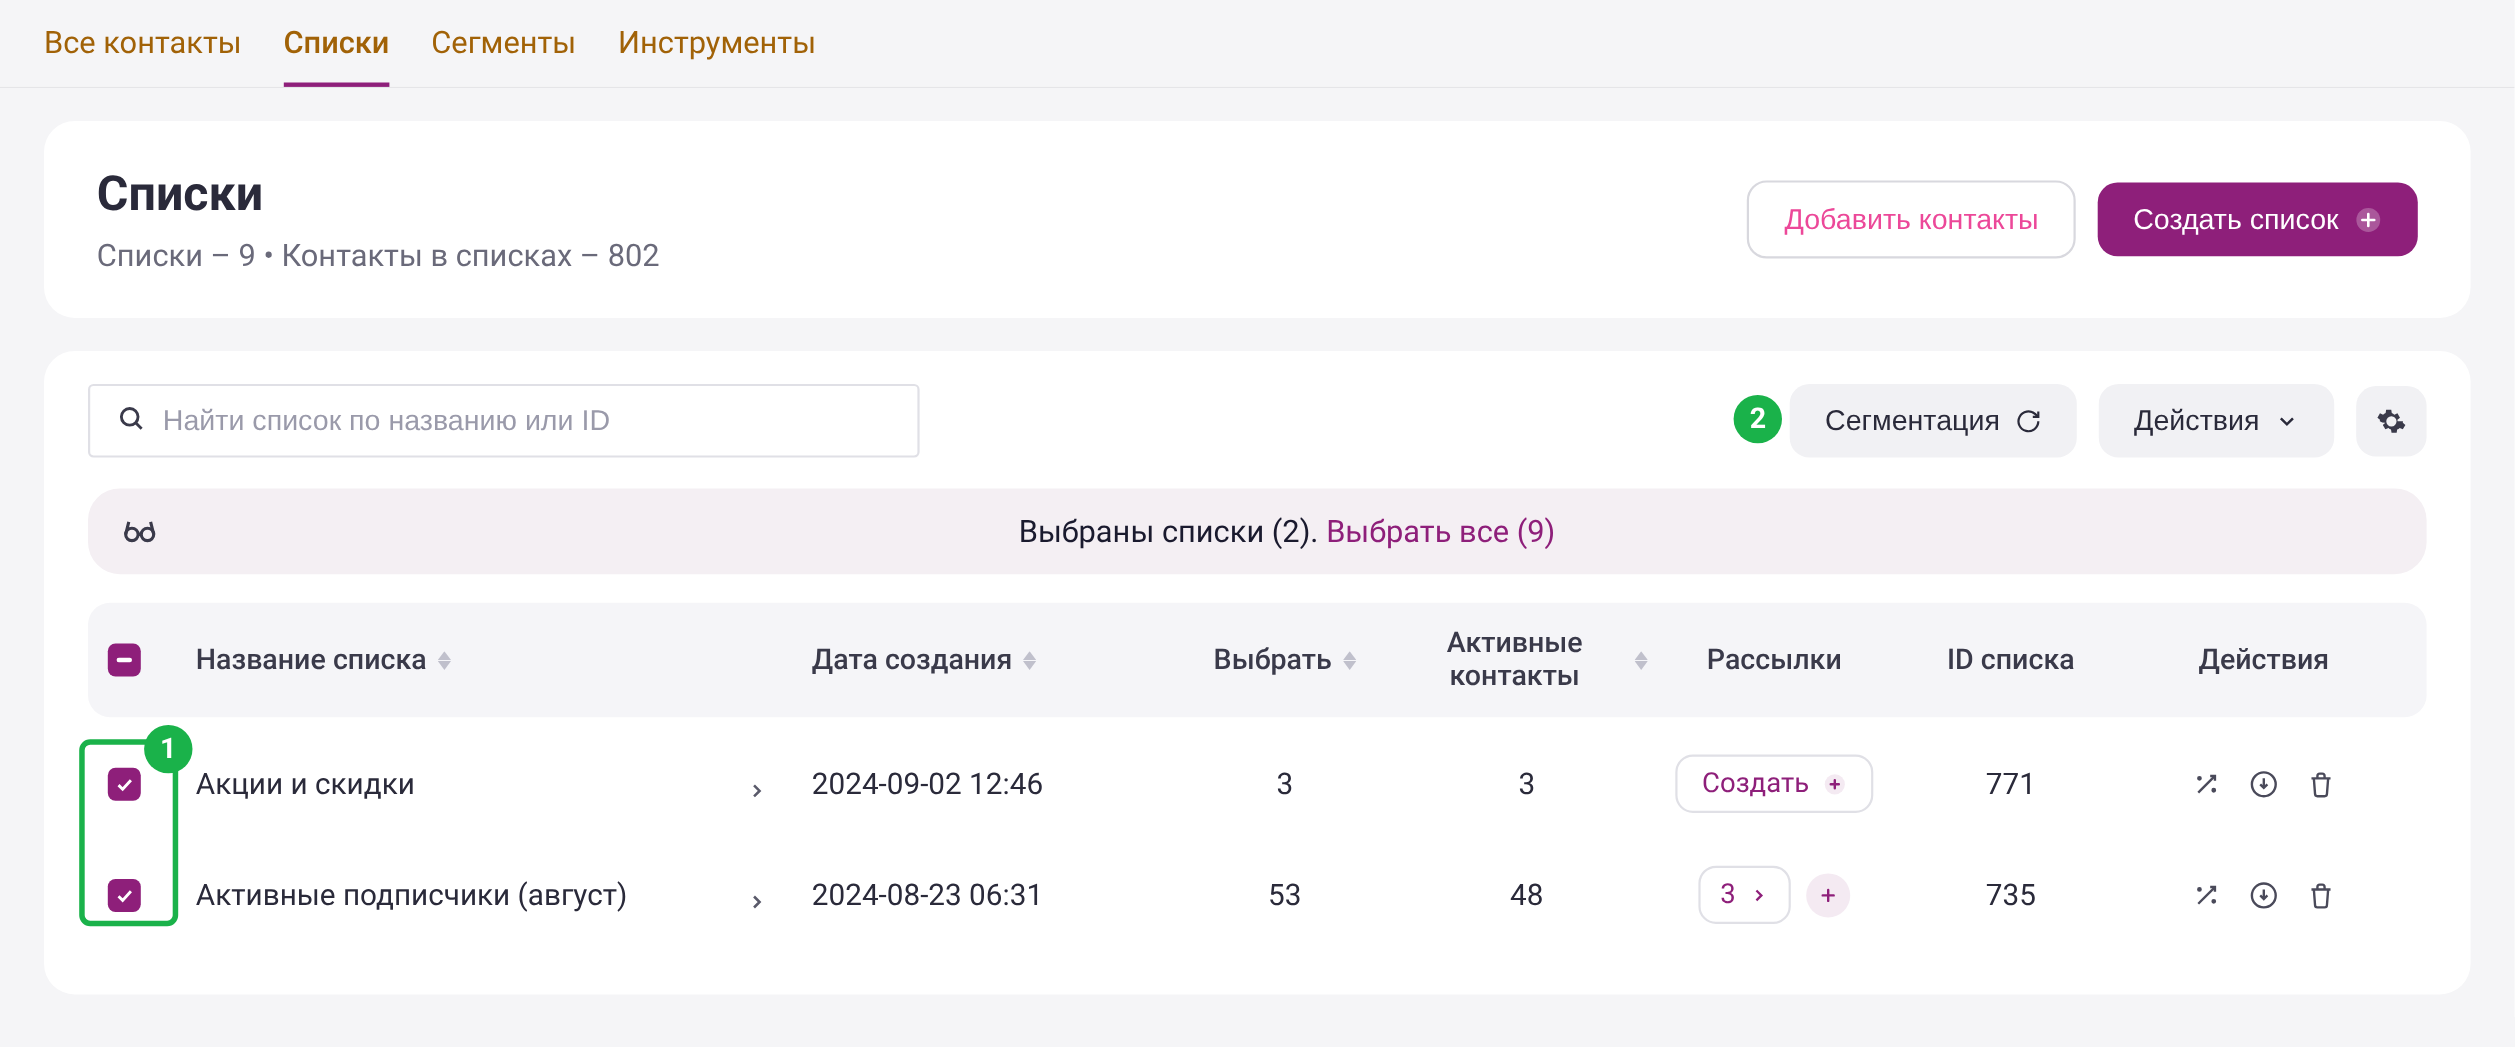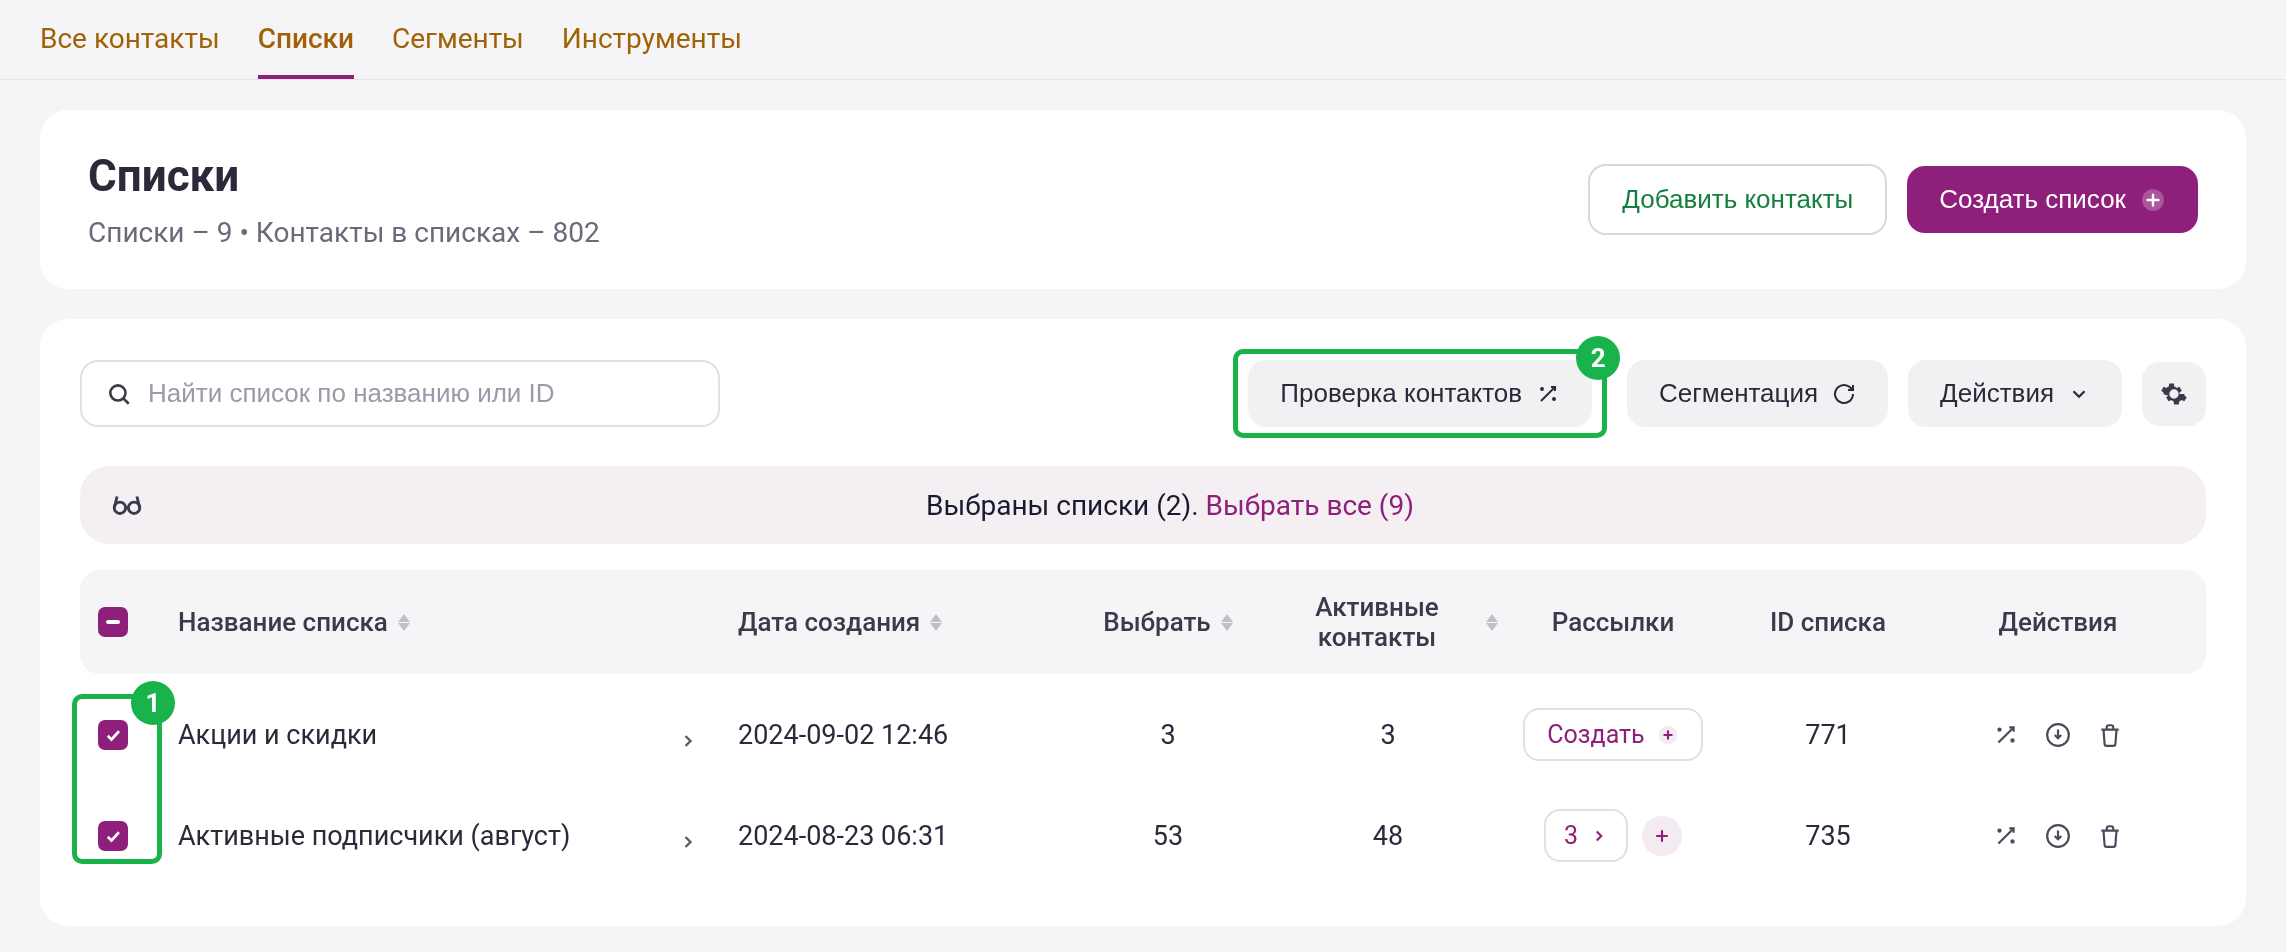--- a/index.html
+++ b/index.html
@@ -65,21 +65,21 @@
   font-size: 26px;
   padding: 18px 32px;
   border-radius: 18px;
   cursor: pointer;
   border: none;
   font-weight: 500;
 }
 .btn-outline {
   background: #fff;
   border: 2px solid #d8d8de;
-  color: #15803d;
+  color: #ec4899;
   margin-left: 16px;
 }
 .btn-primary {
   background: #8e1f7a;
   color: #fff;
 }
 .btn-primary .plus-svg { fill: #fff; }
 .btn-gray {
   background: #f1f1f4;
   color: #2a2a3a;
@@ -104,26 +104,26 @@
   padding: 30px 40px 40px 40px;
 }
 .toolbar {
   display: flex;
   align-items: center;
   gap: 20px;
   margin-bottom: 28px;
 }
 .search-wrap {
   display: flex;
-  align-items: center;
+  align-items: flex-start;
   gap: 16px;
   border: 2px solid #e0e0e6;
-  border-radius: 18px;
+  border-radius: 5px;
   padding: 16px 24px;
-  width: 640px;
+  width: 756px;
 }
 .search-wrap input {
   border: none;
   outline: none;
   font-size: 26px;
   color: #6a6a7a;
   flex: 1;
   background: transparent;
 }
 .search-wrap input::placeholder { color: #9a9aaa; }
@@ -320,29 +320,20 @@
       <svg class="svg-icon" width="26" height="26" viewBox="0 0 24 24" fill="none" stroke="#3a3a4a" stroke-width="2.4">
           <circle cx="11" cy="11" r="7"></circle>
           <line x1="21" y1="21" x2="16" y2="16"></line>
         </svg>
       <input type="text" placeholder="Найти список по названию или ID" style="">
     </div>
     <div class="toolbar-spacer"></div>
 
     <div class="callout-box callout-2">
       <div class="callout-badge">2</div>
-      <button class="btn btn-gray">
-        <span>Проверка контактов</span>
-        <svg class="svg-icon" width="24" height="24" viewBox="0 0 24 24" fill="none" stroke="#2a2a3a" stroke-width="2">
-            <path d="M5 19L19 5"></path>
-            <path d="M15 5h4v4"></path>
-            <circle cx="6" cy="7" r="1" fill="#2a2a3a"></circle>
-            <circle cx="18" cy="17" r="1" fill="#2a2a3a"></circle>
-          </svg>
-      </button>
     </div>
 
     <button class="btn btn-gray">
       <span>Сегментация</span>
       <svg class="svg-icon" width="24" height="24" viewBox="0 0 24 24" fill="none" stroke="#2a2a3a" stroke-width="2">
           <path d="M21 12a9 9 0 1 1-3-6.7L21 8"></path>
           <path d="M21 3v5h-5"></path>
         </svg>
     </button>
 

